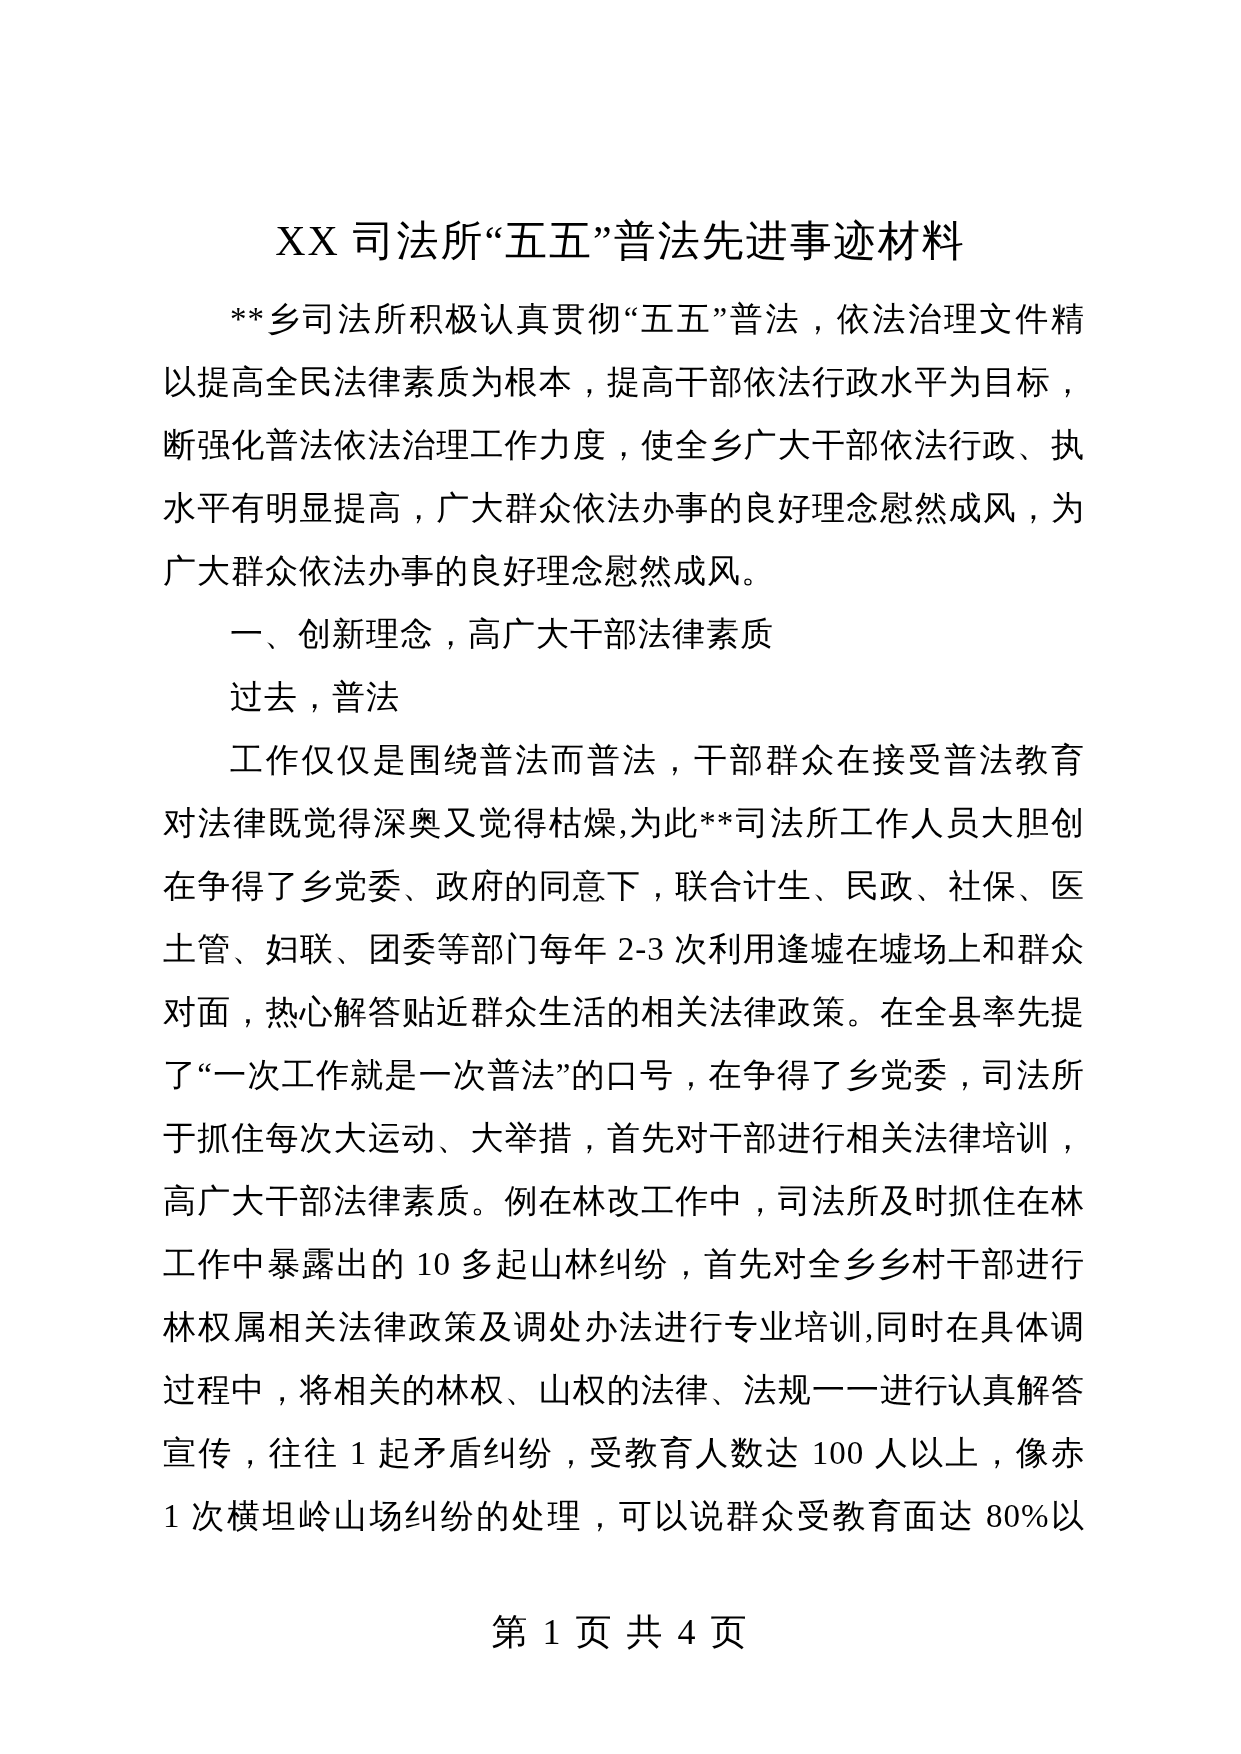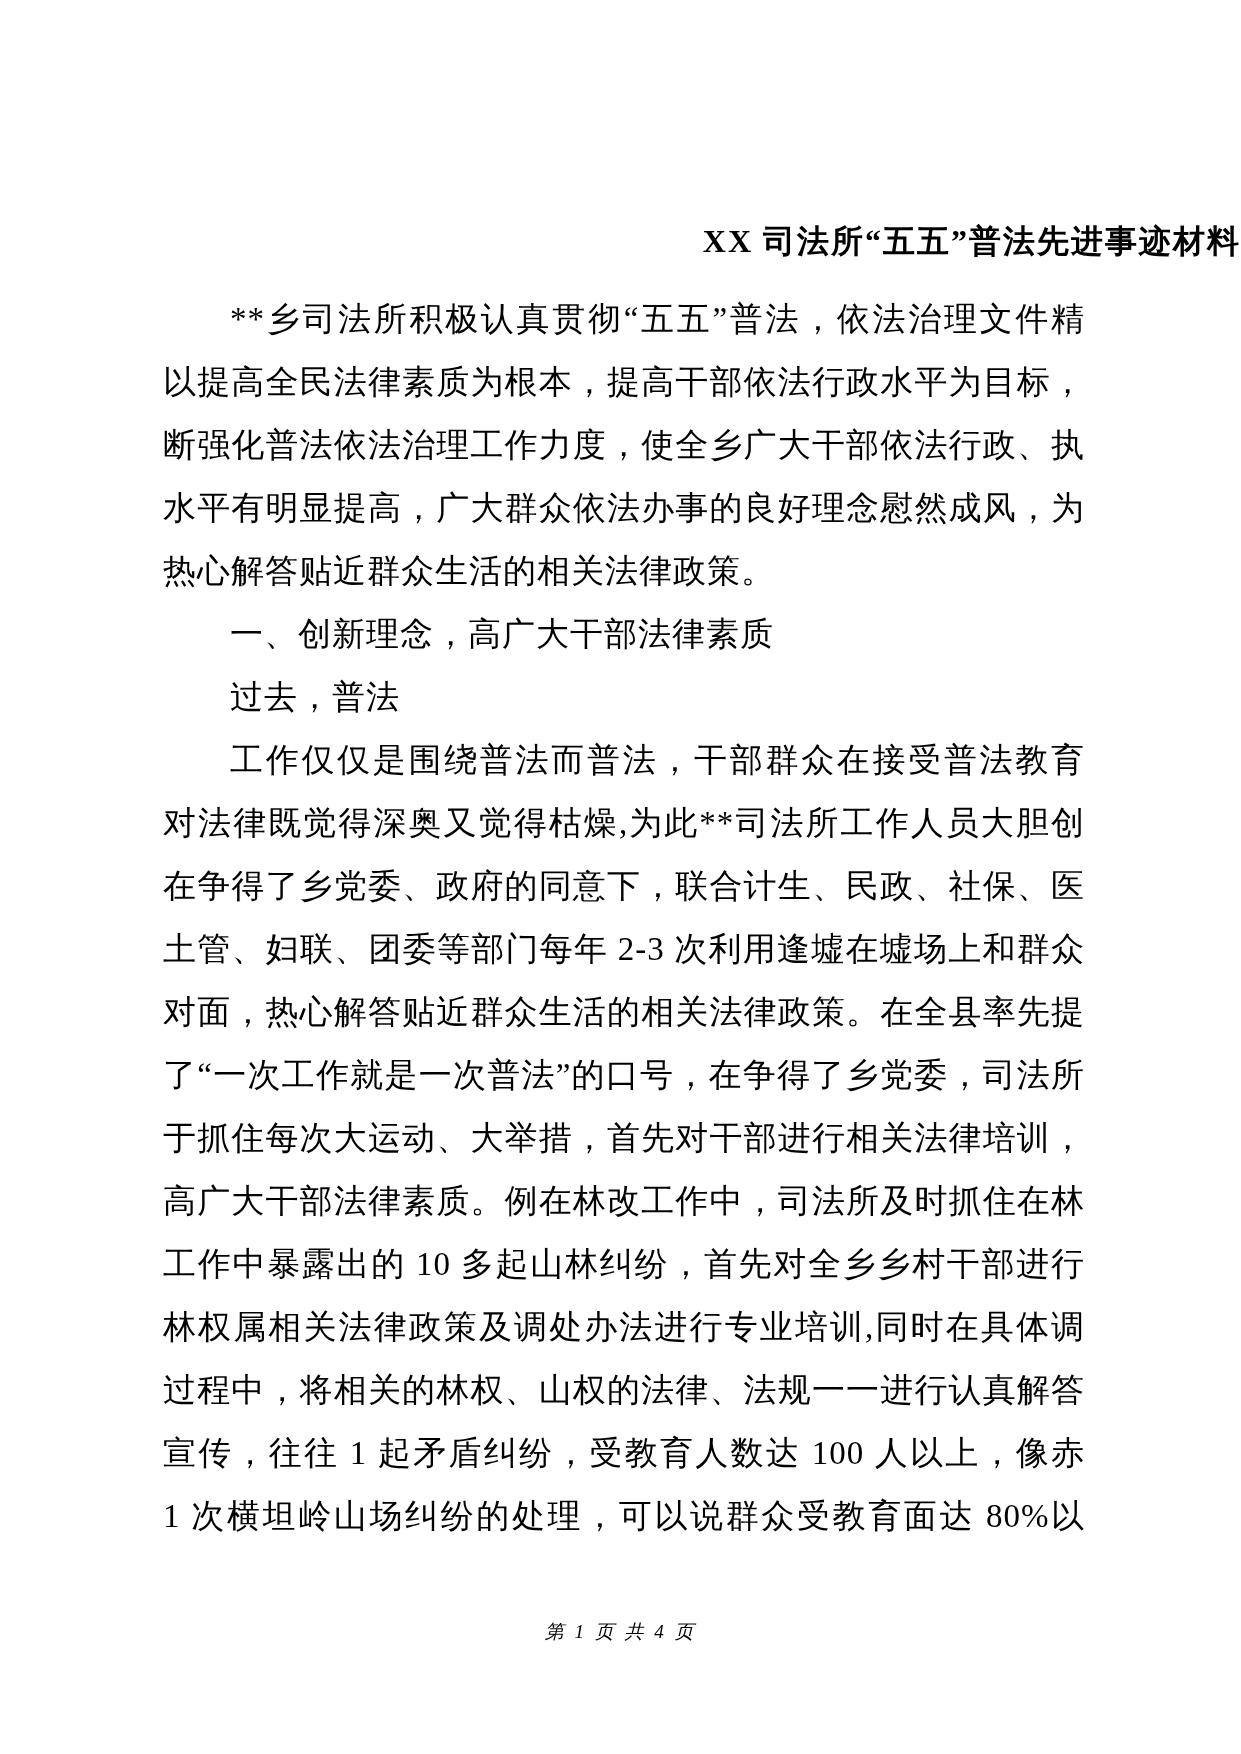--- a/index.html
+++ b/index.html
@@ -15,24 +15,24 @@
     color: #000000;
     font-family: "Liberation Serif", "DejaVu Serif", serif;
     overflow: hidden;
   }
   .doc-title {
     position: absolute;
     top: 208px;
     left: 0;
     width: 100%;
     margin: 0;
-    text-align: right;
-    font-size: 32px;
+    text-align: center;
+    font-size: 42px;
     line-height: 66px;
-    font-weight: bold;
+    font-weight: normal;
     letter-spacing: 2px;
     white-space: nowrap;
   }
   .doc-body {
     position: absolute;
     top: 288px;
     left: 163px;
     width: 922px;
   }
   .line {
@@ -49,39 +49,38 @@
   }
   .line.indent {
     padding-left: 67px;
   }
   .page-footer {
     position: absolute;
     top: 1612px;
     left: 0;
     width: 100%;
     text-align: center;
-    font-size: 19px;
+    font-size: 36px;
     line-height: 40px;
     letter-spacing: 3px;
-    font-style: italic;
   }
 </style>
 </head>
 <body>
 
 <div class="page">
 
   <h1 class="doc-title">XX 司法所“五五”普法先进事迹材料</h1>
 
   <div class="doc-body">
     <div class="line justify indent">**乡司法所积极认真贯彻“五五”普法，依法治理文件精神，</div>
     <div class="line justify">以提高全民法律素质为根本，提高干部依法行政水平为目标，不</div>
     <div class="line justify">断强化普法依法治理工作力度，使全乡广大干部依法行政、执政</div>
     <div class="line justify">水平有明显提高，广大群众依法办事的良好理念慰然成风，为本</div>
-    <div class="line">热心解答贴近群众生活的相关法律政策。</div>
+    <div class="line">广大群众依法办事的良好理念慰然成风。</div>
     <div class="line indent">一、创新理念，高广大干部法律素质</div>
     <div class="line indent">过去，普法</div>
     <div class="line justify indent">工作仅仅是围绕普法而普法，干部群众在接受普法教育中，</div>
     <div class="line justify">对法律既觉得深奥又觉得枯燥,为此**司法所工作人员大胆创新，</div>
     <div class="line justify">在争得了乡党委、政府的同意下，联合计生、民政、社保、医保、</div>
     <div class="line justify">土管、妇联、团委等部门每年 2-3 次利用逢墟在墟场上和群众面</div>
     <div class="line justify">对面，热心解答贴近群众生活的相关法律政策。在全县率先提出</div>
     <div class="line justify">了“一次工作就是一次普法”的口号，在争得了乡党委，司法所善</div>
     <div class="line justify">于抓住每次大运动、大举措，首先对干部进行相关法律培训，提</div>
     <div class="line justify">高广大干部法律素质。例在林改工作中，司法所及时抓住在林改</div>

